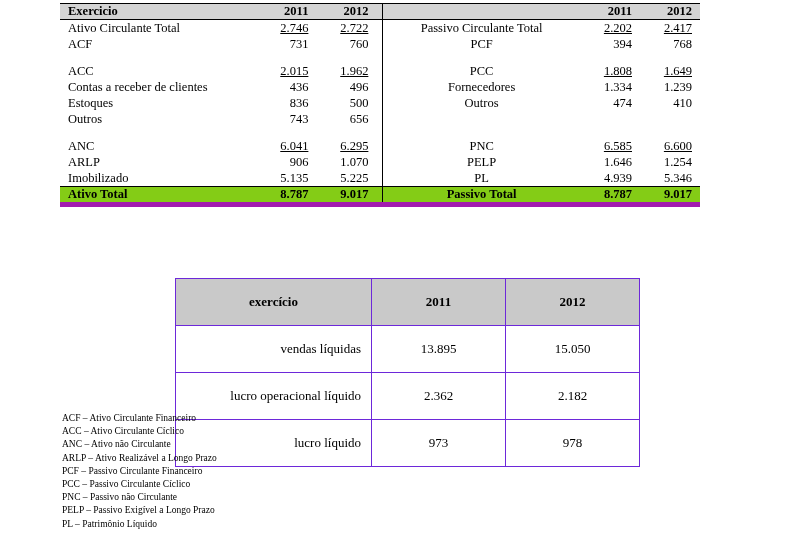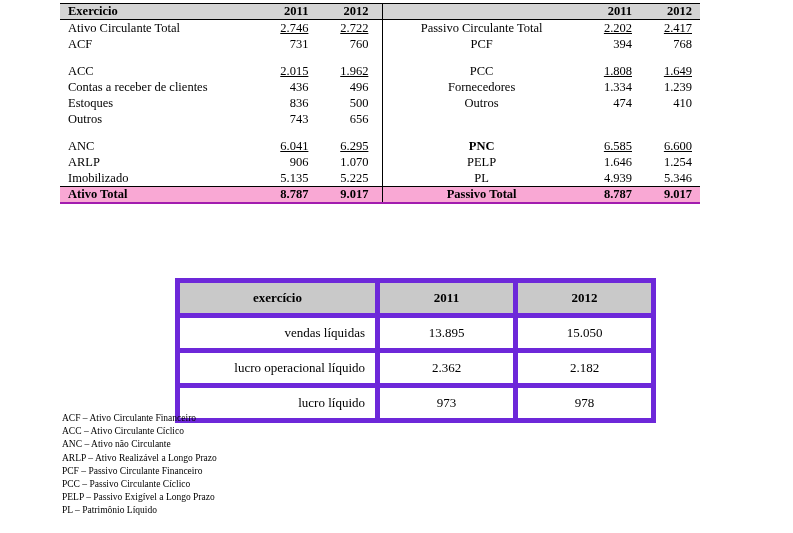--- a/index.html
+++ b/index.html
@@ -33,25 +33,25 @@
     vertical-align: top;
   }
   .bs-header td {
     background: #d4d4d4;
     font-weight: bold;
     padding: 3px 0 3px 0;
     border-top: 1px solid #000;
     border-bottom: 1px solid #000;
   }
   .bs-total td {
-    background: #f9a8d4;
+    background: #84cc16;
     font-weight: bold;
     padding: 3px 0 3px 0;
     border-top: 1px solid #000;
-    border-bottom: 2px solid #a21caf;
+    border-bottom: 5px solid #a21caf;
   }
   .c-label  { width: 188px; text-align: left; padding-left: 8px !important; }
   .c-v1     { width: 62px; text-align: right; }
   .c-v2     { width: 62px; text-align: right; padding-right: 8px !important; }
   .c-gap    { width: 6px; }
   .c-label2 { width: 188px; text-align: center; padding-left: 8px !important;
               border-left: 1px solid #000; }
   .c-v3     { width: 62px; text-align: right; }
   .c-v4     { width: 62px; text-align: right; padding-right: 8px !important; }
 
@@ -64,23 +64,23 @@
   .results-wrap {
     position: absolute;
     left: 175px;
     top: 278px;
   }
   table.results {
     border-collapse: collapse;
     font-size: 13px;
   }
   table.results td, table.results th {
-    border: 5px solid #6d28d9;
+    border: 1px solid #6d28d9;
     height: 30px;
-    padding: 0 10px;
+    padding: 8px 10px;
   }
   table.results thead td {
     background: #c9c9c9;
     font-weight: bold;
     text-align: center;
   }
   .r-label { width: 175px; text-align: right; }
   .r-val   { width: 113px; text-align: center; }
 
   
@@ -182,21 +182,21 @@
           <td class="c-gap">&nbsp;</td>
           <td class="c-label2">&nbsp;</td>
           <td class="c-v3">&nbsp;</td>
           <td class="c-v4">&nbsp;</td>
         </tr>
         <tr class="bs-row">
           <td class="c-label" style="padding-left: 24px;">ANC</td>
           <td class="c-v1 "><span class="u">6.041</span></td>
           <td class="c-v2"><span class="u">6.295</span></td>
           <td class="c-gap">&nbsp;</td>
-          <td class="c-label2" style="padding-left: 8px; font-weight: bold;">PNC</td>
+          <td class="c-label2" style="padding-left: 8px;">PNC</td>
           <td class="c-v3"><span class="u">6.585</span></td>
           <td class="c-v4"><span class="u">6.600</span></td>
         </tr>
         <tr class="bs-row">
           <td class="c-label" style="padding-left: 40px;">ARLP</td>
           <td class="c-v1">906</td>
           <td class="c-v2">1.070</td>
           <td class="c-gap">&nbsp;</td>
           <td class="c-label2" style="padding-left: 24px;">PELP</td>
           <td class="c-v3">1.646</td>
@@ -255,15 +255,16 @@
   </table>
 </div>
 
 <div class="legend" id="legend-box">
     <div>ACF – Ativo Circulante Financeiro</div>
     <div>ACC – Ativo Circulante Cíclico</div>
     <div>ANC – Ativo não Circulante</div>
     <div>ARLP – Ativo Realizável a Longo Prazo</div>
     <div>PCF – Passivo Circulante Financeiro</div>
     <div>PCC – Passivo Circulante Cíclico</div>
+    <div>PNC – Passivo não Circulante</div>
     <div>PELP – Passivo Exigível a Longo Prazo</div>
     <div>PL – Patrimônio Líquido</div>
   </div>
 
 </body></html>

